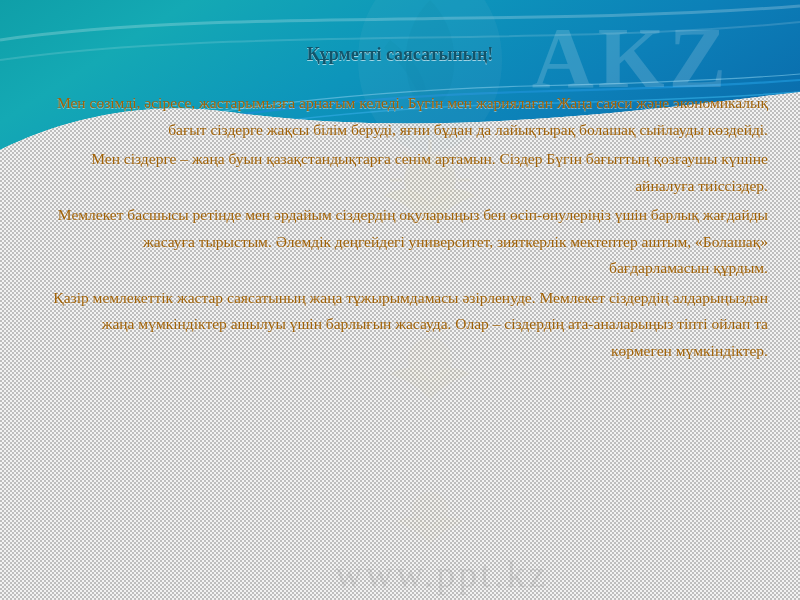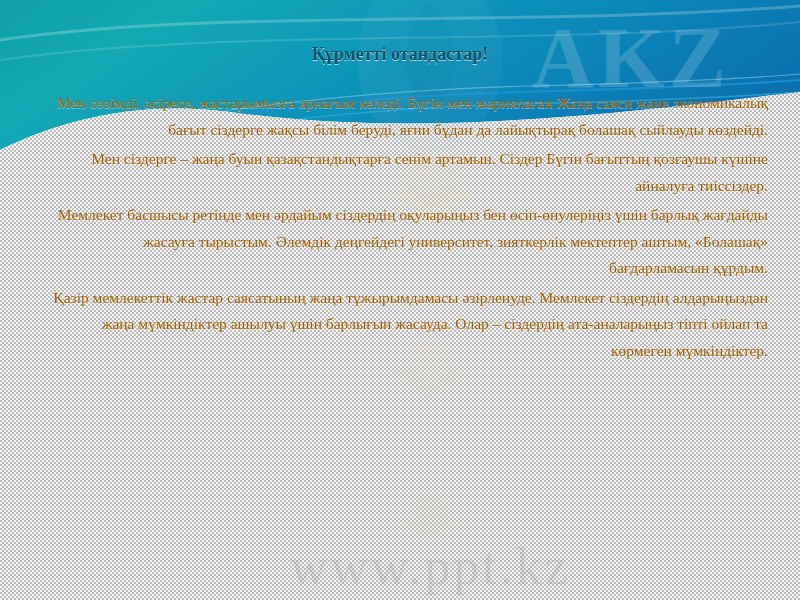--- a/index.html
+++ b/index.html
@@ -45,25 +45,26 @@
     font-weight: 700;
     letter-spacing: 4px;
     color: rgba(255,255,255,0.16);
     pointer-events: none;
     user-select: none;
   }
   .wm-text-2 {
     position: absolute;
     left: 290px; bottom: 4px;
     font-family: "Liberation Serif", serif;
-    font-size: 52px;
+    font-size: 38px;
     letter-spacing: 3px;
     color: rgba(140,140,140,0.20);
     pointer-events: none;
     user-select: none;
+    padding-left: 45px;
   }
 
   
   .content {
     position: absolute;
     inset: 0;
   }
   .slide-title {
     position: absolute;
     left: 0; right: 0;
@@ -163,21 +164,21 @@
         <circle cx="0" cy="0" r="18" fill="#e8d98a" opacity="0.4"></circle>
         <path d="M-34,12 C-18,2 -6,9 0,17 C6,9 18,2 34,12 C18,17 7,26 0,34 C-7,26 -18,17 -34,12 Z" fill="#e3d37f" opacity="0.45"></path>
       </g>
     </g>
   </svg>
 
   <div class="wm-text-2">www.ppt.kz</div>
 
   <div class="content">
 
-    <div class="slide-title">Құрметті отандастар!</div>
+    <div class="slide-title">Құрметті саясатының!</div>
 
     <div class="body-block">
       <p class="para">Мен сөзімді, әсіресе, жастарымызға арнағым келеді. Бүгін мен жариялаған Жаңа саяси және экономикалық бағыт сіздерге жақсы білім беруді, яғни бұдан да лайықтырақ болашақ сыйлауды көздейді.</p>
       <p class="para">Мен сіздерге – жаңа буын қазақстандықтарға сенім артамын. Сіздер Бүгін бағыттың қозғаушы күшіне айналуға тиіссіздер.</p>
       <p class="para">Мемлекет басшысы ретінде мен әрдайым сіздердің оқуларыңыз бен өсіп-өнулеріңіз үшін барлық жағдайды жасауға тырыстым. Әлемдік деңгейдегі университет, зияткерлік мектептер аштым, «Болашақ» бағдарламасын құрдым.</p>
       <p class="para">Қазір мемлекеттік жастар саясатының жаңа тұжырымдамасы әзірленуде. Мемлекет сіздердің алдарыңыздан жаңа мүмкіндіктер ашылуы үшін барлығын жасауда. Олар – сіздердің ата-аналарыңыз тіпті ойлап та көрмеген мүмкіндіктер.</p>
     </div>
 
   </div>
 </div>

